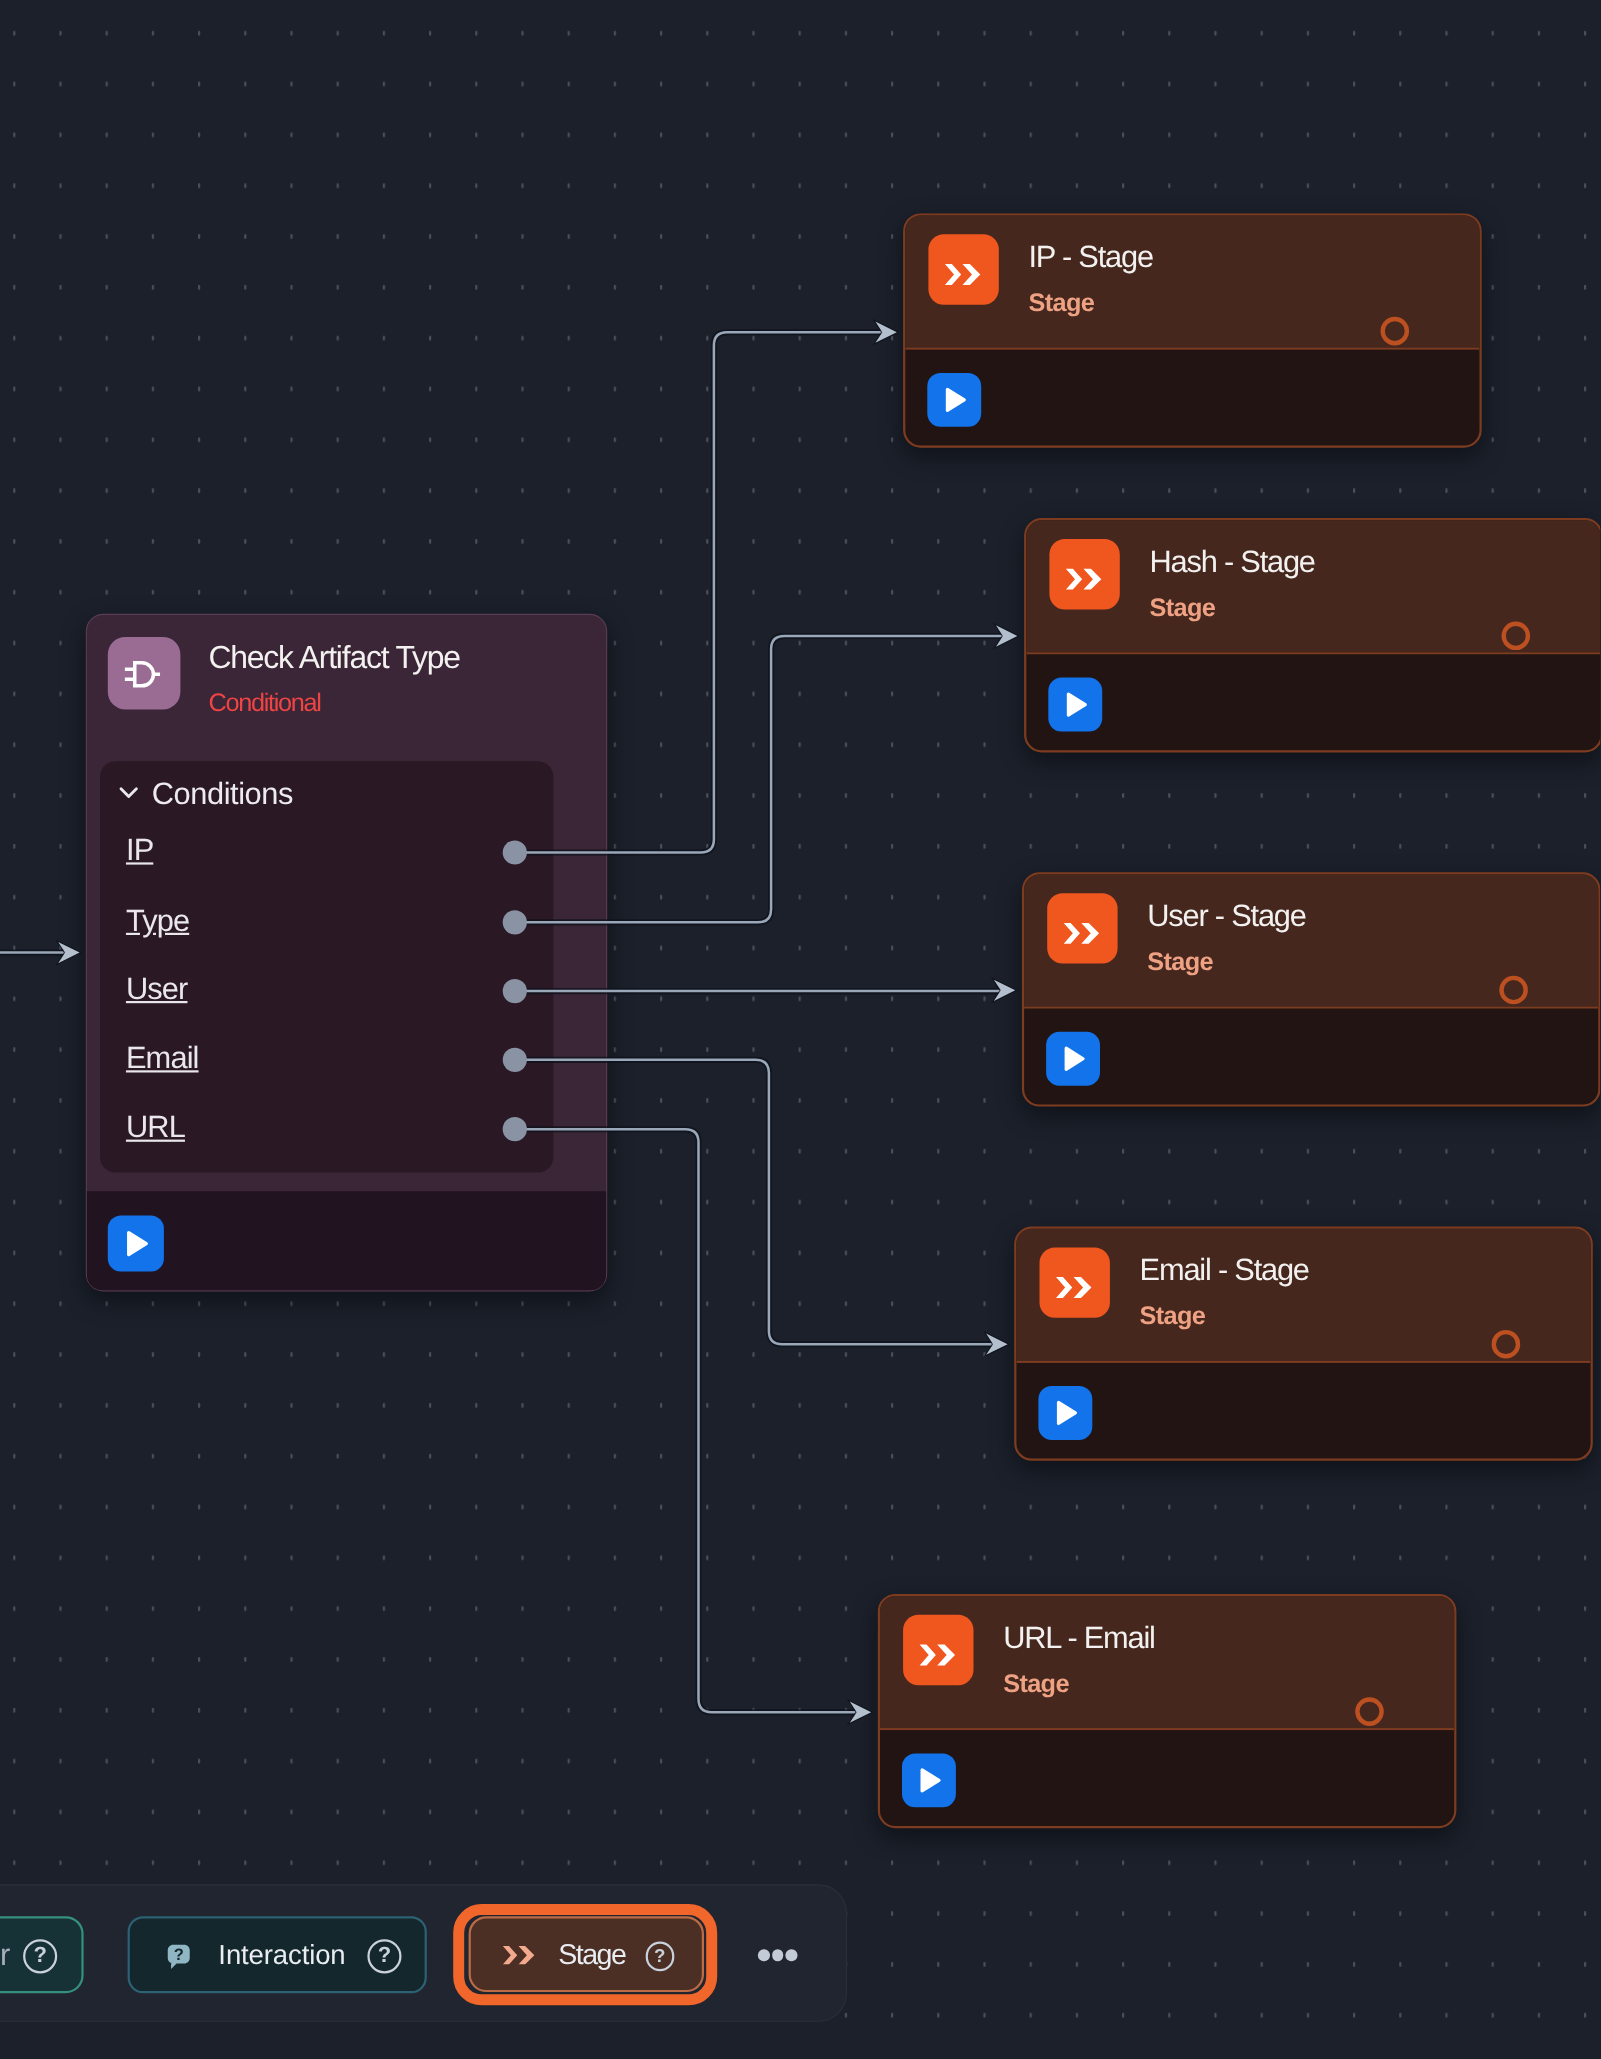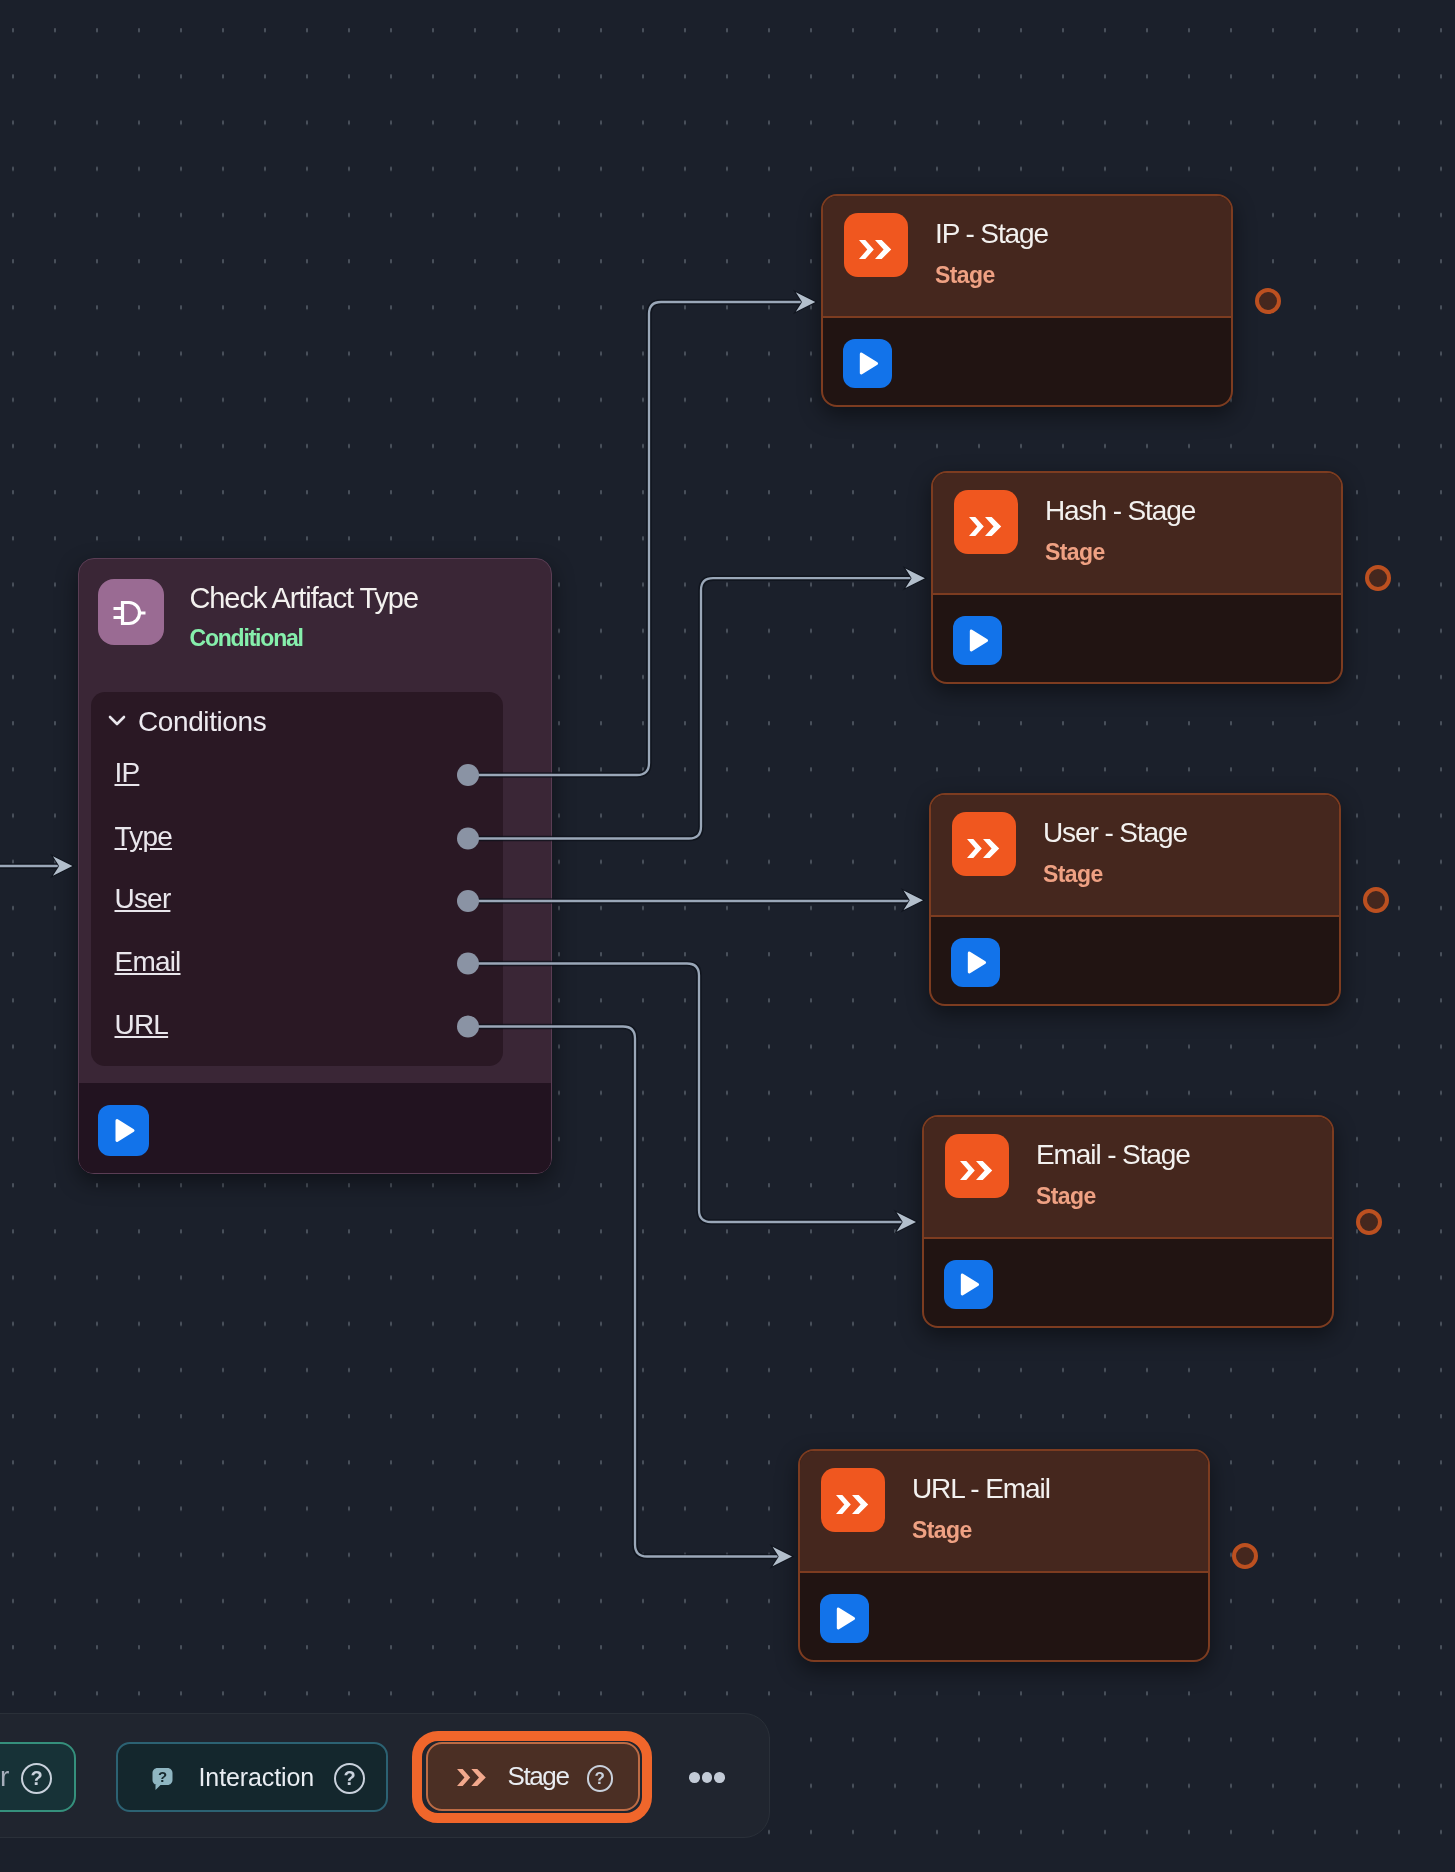--- a/index.html
+++ b/index.html
@@ -2,21 +2,21 @@
 <html><head>
 <meta charset="utf-8">
 <style>
   html,body{margin:0;padding:0;background:#1B202B;}
   #canvas{position:relative;width:1455px;height:1872px;overflow:hidden;
     font-family:"Liberation Sans",sans-serif;background:#1B202B;}
   .abs{position:absolute;}
   svg{display:block;}
 
   
-  .stage{position:absolute;width:412px;height:213px;border-radius:16px;
+  .stage{position:absolute;width:526px;height:213px;border-radius:16px;
     background:#211412;border:2px solid #7D3C20;box-sizing:border-box;
     box-shadow:0 8px 22px rgba(0,0,0,.45);}
   .stage .hdr{position:absolute;left:0;top:0;right:0;height:120px;
     background:#45271E;border-radius:14px 14px 0 0;border-bottom:2px solid #7D3C20;}
   .stage .tile{position:absolute;left:20.5px;top:17px;width:64px;height:64px;
     border-radius:14px;background:#F0571F;}
   .stage .title{position:absolute;left:112px;top:23.6px;font-size:28px;
     letter-spacing:-1.1px;color:#F3F1EF;white-space:nowrap;line-height:28px;}
   .stage .sub{position:absolute;left:112px;top:68.3px;font-size:23px;font-weight:bold;
     letter-spacing:-0.6px;color:#EFA183;line-height:23px;}
@@ -26,22 +26,22 @@
     border-radius:50%;border:4px solid #BC5020;background:#45271E;box-sizing:border-box;}
 
   
   #check{position:absolute;left:78px;top:558px;width:474px;height:616px;
     border-radius:16px;background:#3A2636;border:1.5px solid #5A3D54;box-sizing:border-box;
     box-shadow:0 8px 22px rgba(0,0,0,.45);}
   #check .tile{position:absolute;left:19px;top:20px;width:66px;height:66px;
     border-radius:16px;background:#9A6B93;}
   #check .title{position:absolute;left:110.5px;top:24.6px;font-size:29px;
     letter-spacing:-1.1px;color:#F3F1EF;white-space:nowrap;line-height:29px;}
-  #check .sub{position:absolute;left:110.5px;top:68.2px;font-size:23px;font-weight:bold;
-    letter-spacing:-1.2px;color:#86efac;line-height:23px;}
+  #check .sub{position:absolute;left:110.5px;top:68.2px;font-size:23px;font-weight:normal;
+    letter-spacing:-1.2px;color:#ef4444;line-height:23px;}
   #check .panel{position:absolute;left:12px;top:133px;width:412px;height:374px;
     border-radius:14px;background:#2A1824;}
   #check .cond{position:absolute;left:59px;top:149.1px;font-size:28px;
     letter-spacing:-0.4px;color:#EDEAF0;line-height:28px;}
   #check .item{position:absolute;left:35.5px;font-size:28px;letter-spacing:-0.8px;
     color:#E9E6EC;line-height:28px;text-decoration:underline;}
   #check .footer{position:absolute;left:0;right:0;bottom:0;height:90px;
     background:#221320;border-radius:0 0 14px 14px;}
   #check .play{position:absolute;left:19px;top:546px;width:51px;height:51px;
     border-radius:12px;background:#1273EA;}

